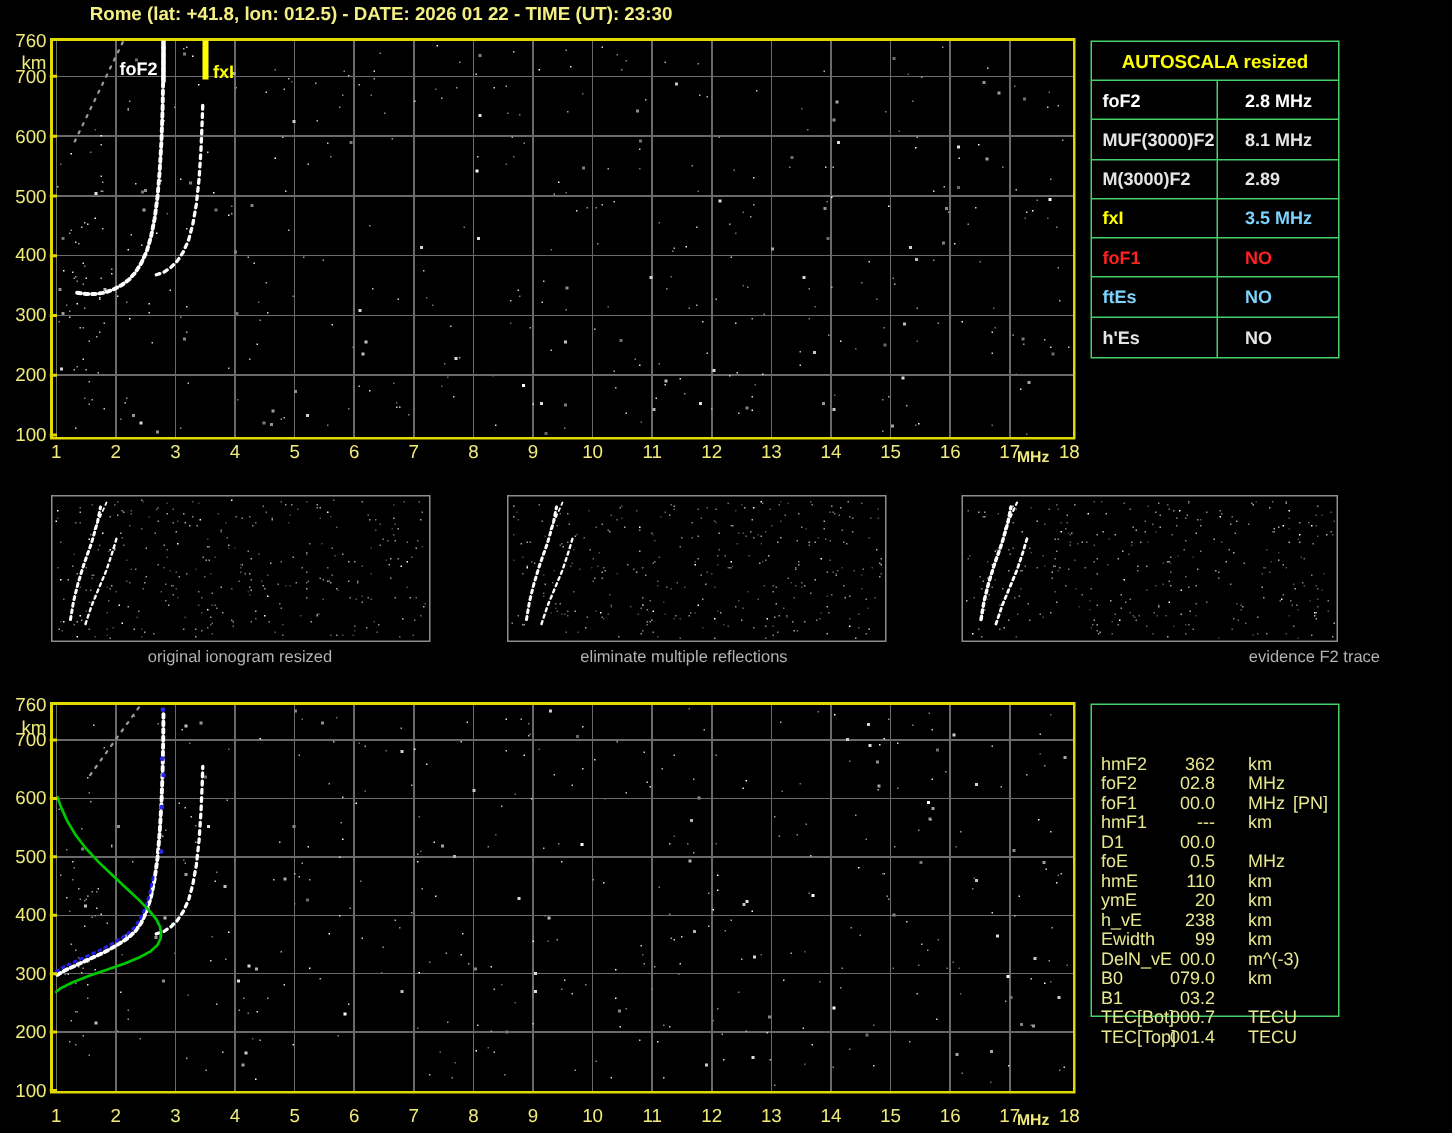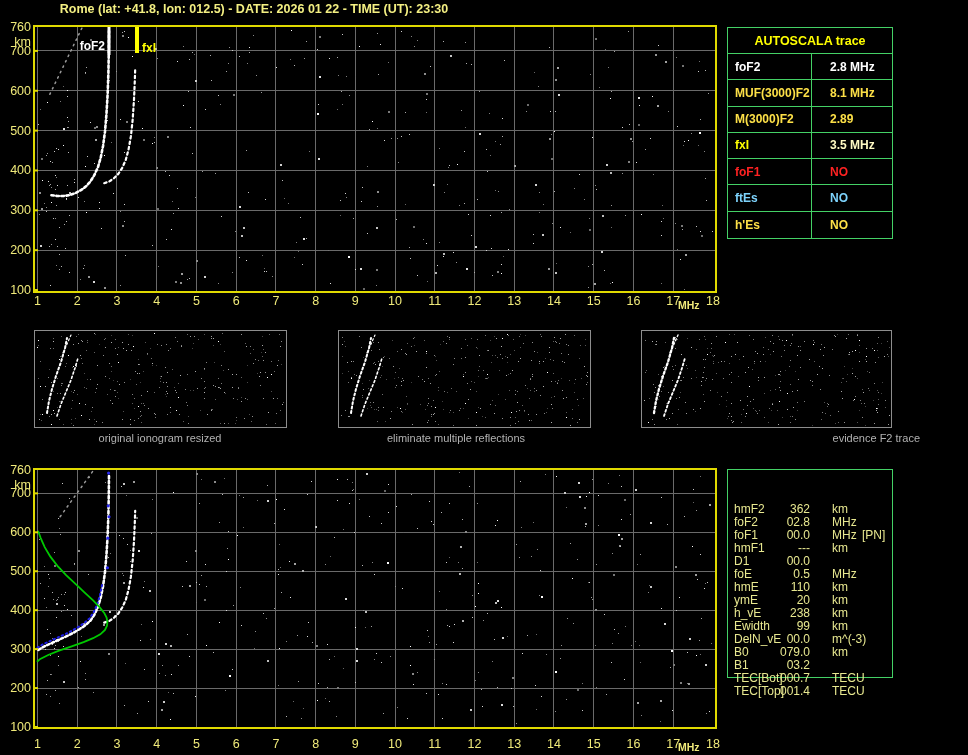--- a/index.html
+++ b/index.html
@@ -15,22 +15,22 @@
   
   .as-table{position:absolute;left:727px;top:27px;width:164px;height:210px;
             border:1px solid #44d166;display:grid;grid-template-columns:84px 1fr;
             grid-template-rows:26px repeat(7,1fr);font-size:12px;font-weight:bold;}
   .as-header{grid-column:1/3;display:flex;align-items:center;justify-content:center;
              color:#ffff00;border-bottom:1px solid #44d166;font-size:12.5px;}
   .as-cell{display:flex;align-items:center;border-bottom:1px solid #44d166;white-space:nowrap;}
   .as-cell.last{border-bottom:none;}
   .as-label{padding-left:7px;border-right:1px solid #44d166;}
   .as-value{padding-left:18px;}
-  .c-white{color:#ffffff}.c-pale{color:#fde047}.c-bright{color:#ffff00}
-  .c-gold{color:#fef9c3}.c-red{color:#ff2222}.c-blue{color:#7dd3fc}
+  .c-white{color:#ffffff}.c-pale{color:#e5e5e5}.c-bright{color:#ffff00}
+  .c-gold{color:#7dd3fc}.c-red{color:#ff2222}.c-blue{color:#7dd3fc}
   
   .thumb{position:absolute;top:330px;border:1px solid #8d8d8d;background:#000;}
   .thumb-caption{position:absolute;top:432px;color:#b2b2b2;font-size:11px;
                  text-align:center;width:240px;}
   
   .aip-box{position:absolute;left:727px;top:469px;width:164px;height:207px;
            border:1px solid #44d166;color:#e8e890;font-size:12px;}
   .aip-header{height:25px;display:flex;align-items:center;justify-content:center;
               border-bottom:1px solid #44d166;font-size:12.5px;}
   .aip-rows{position:absolute;left:0;top:33px;width:100%;}
@@ -558,21 +558,21 @@
       <span class="axis-label x-label" style="left: 540.99px; top: 294px;">14</span>
       <span class="axis-label x-label" style="left: 580.72px; top: 294px;">15</span>
       <span class="axis-label x-label" style="left: 620.45px; top: 294px;">16</span>
       <span class="axis-label x-label" style="left: 660.18px; top: 294px;">17</span>
       <span class="axis-label x-label" style="left: 699.91px; top: 294px;">18</span>
     </div>
   <span class="axis-label y-label" style="left:3px;top:35px;">km</span>
   <span class="unit-label" style="left:678px;top:299px;">MHz</span>
 
   <div class="as-table">
-    <div class="as-header">AUTOSCALA trace</div>
+    <div class="as-header">AUTOSCALA resized</div>
     <div id="asRows" style="display:contents"><div class="as-cell as-label c-white">foF2</div><div class="as-cell as-value c-white">2.8 MHz</div><div class="as-cell as-label c-pale">MUF(3000)F2</div><div class="as-cell as-value c-pale">8.1 MHz</div><div class="as-cell as-label c-pale">M(3000)F2</div><div class="as-cell as-value c-pale">2.89</div><div class="as-cell as-label c-bright">fxI</div><div class="as-cell as-value c-gold">3.5 MHz</div><div class="as-cell as-label c-red">foF1</div><div class="as-cell as-value c-red">NO</div><div class="as-cell as-label c-blue">ftEs</div><div class="as-cell as-value c-blue">NO</div><div class="as-cell as-label c-pale last">h'Es</div><div class="as-cell as-value c-pale last">NO</div></div>
   </div>
 
   <svg id="thumb0" class="thumb" style="left:34px;" width="251" height="96" viewBox="0 0 251 96">
       <g>
         <rect x="128" y="51" width="1" height="1" fill="rgb(132,132,132)"></rect>
         <rect x="212" y="51" width="1" height="1" fill="rgb(69,69,69)"></rect>
         <rect x="152" y="43" width="1" height="1" fill="rgb(117,117,117)"></rect>
         <rect x="106" y="64" width="1" height="1" fill="rgb(141,141,141)"></rect>
         <rect x="46" y="27" width="1" height="1" fill="rgb(107,107,107)"></rect>

